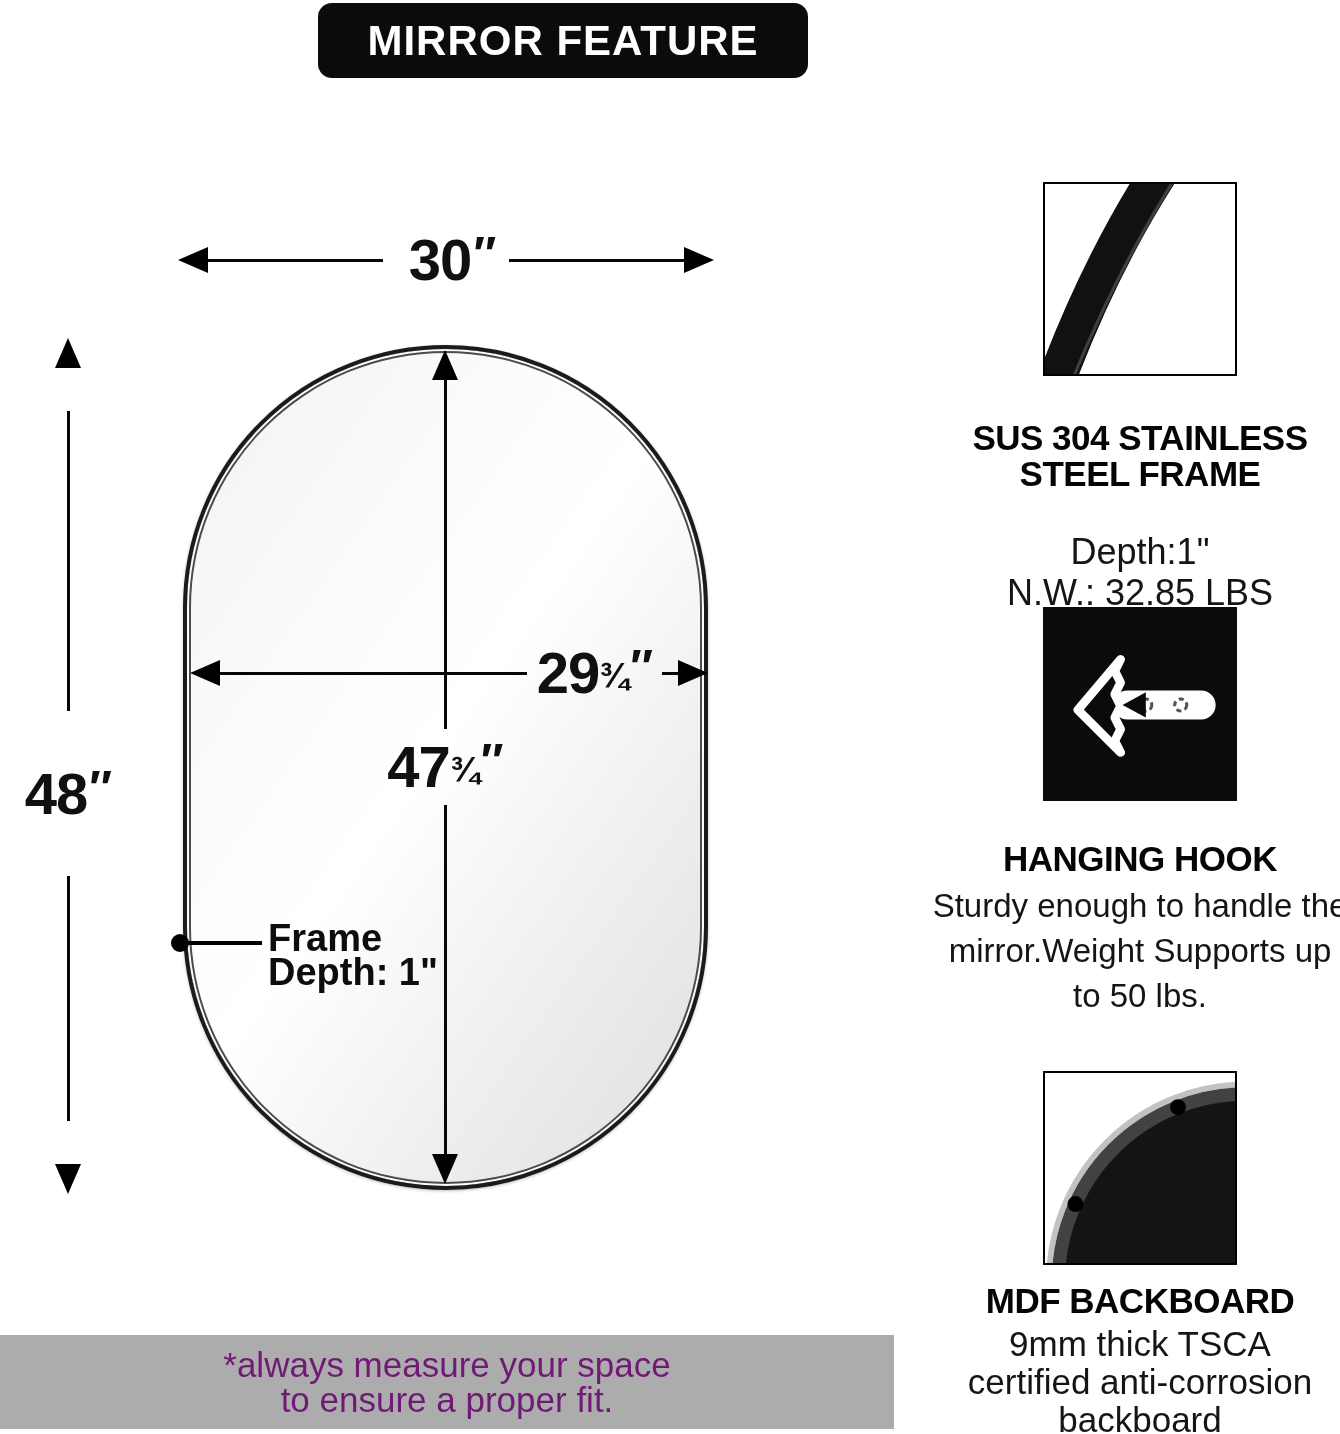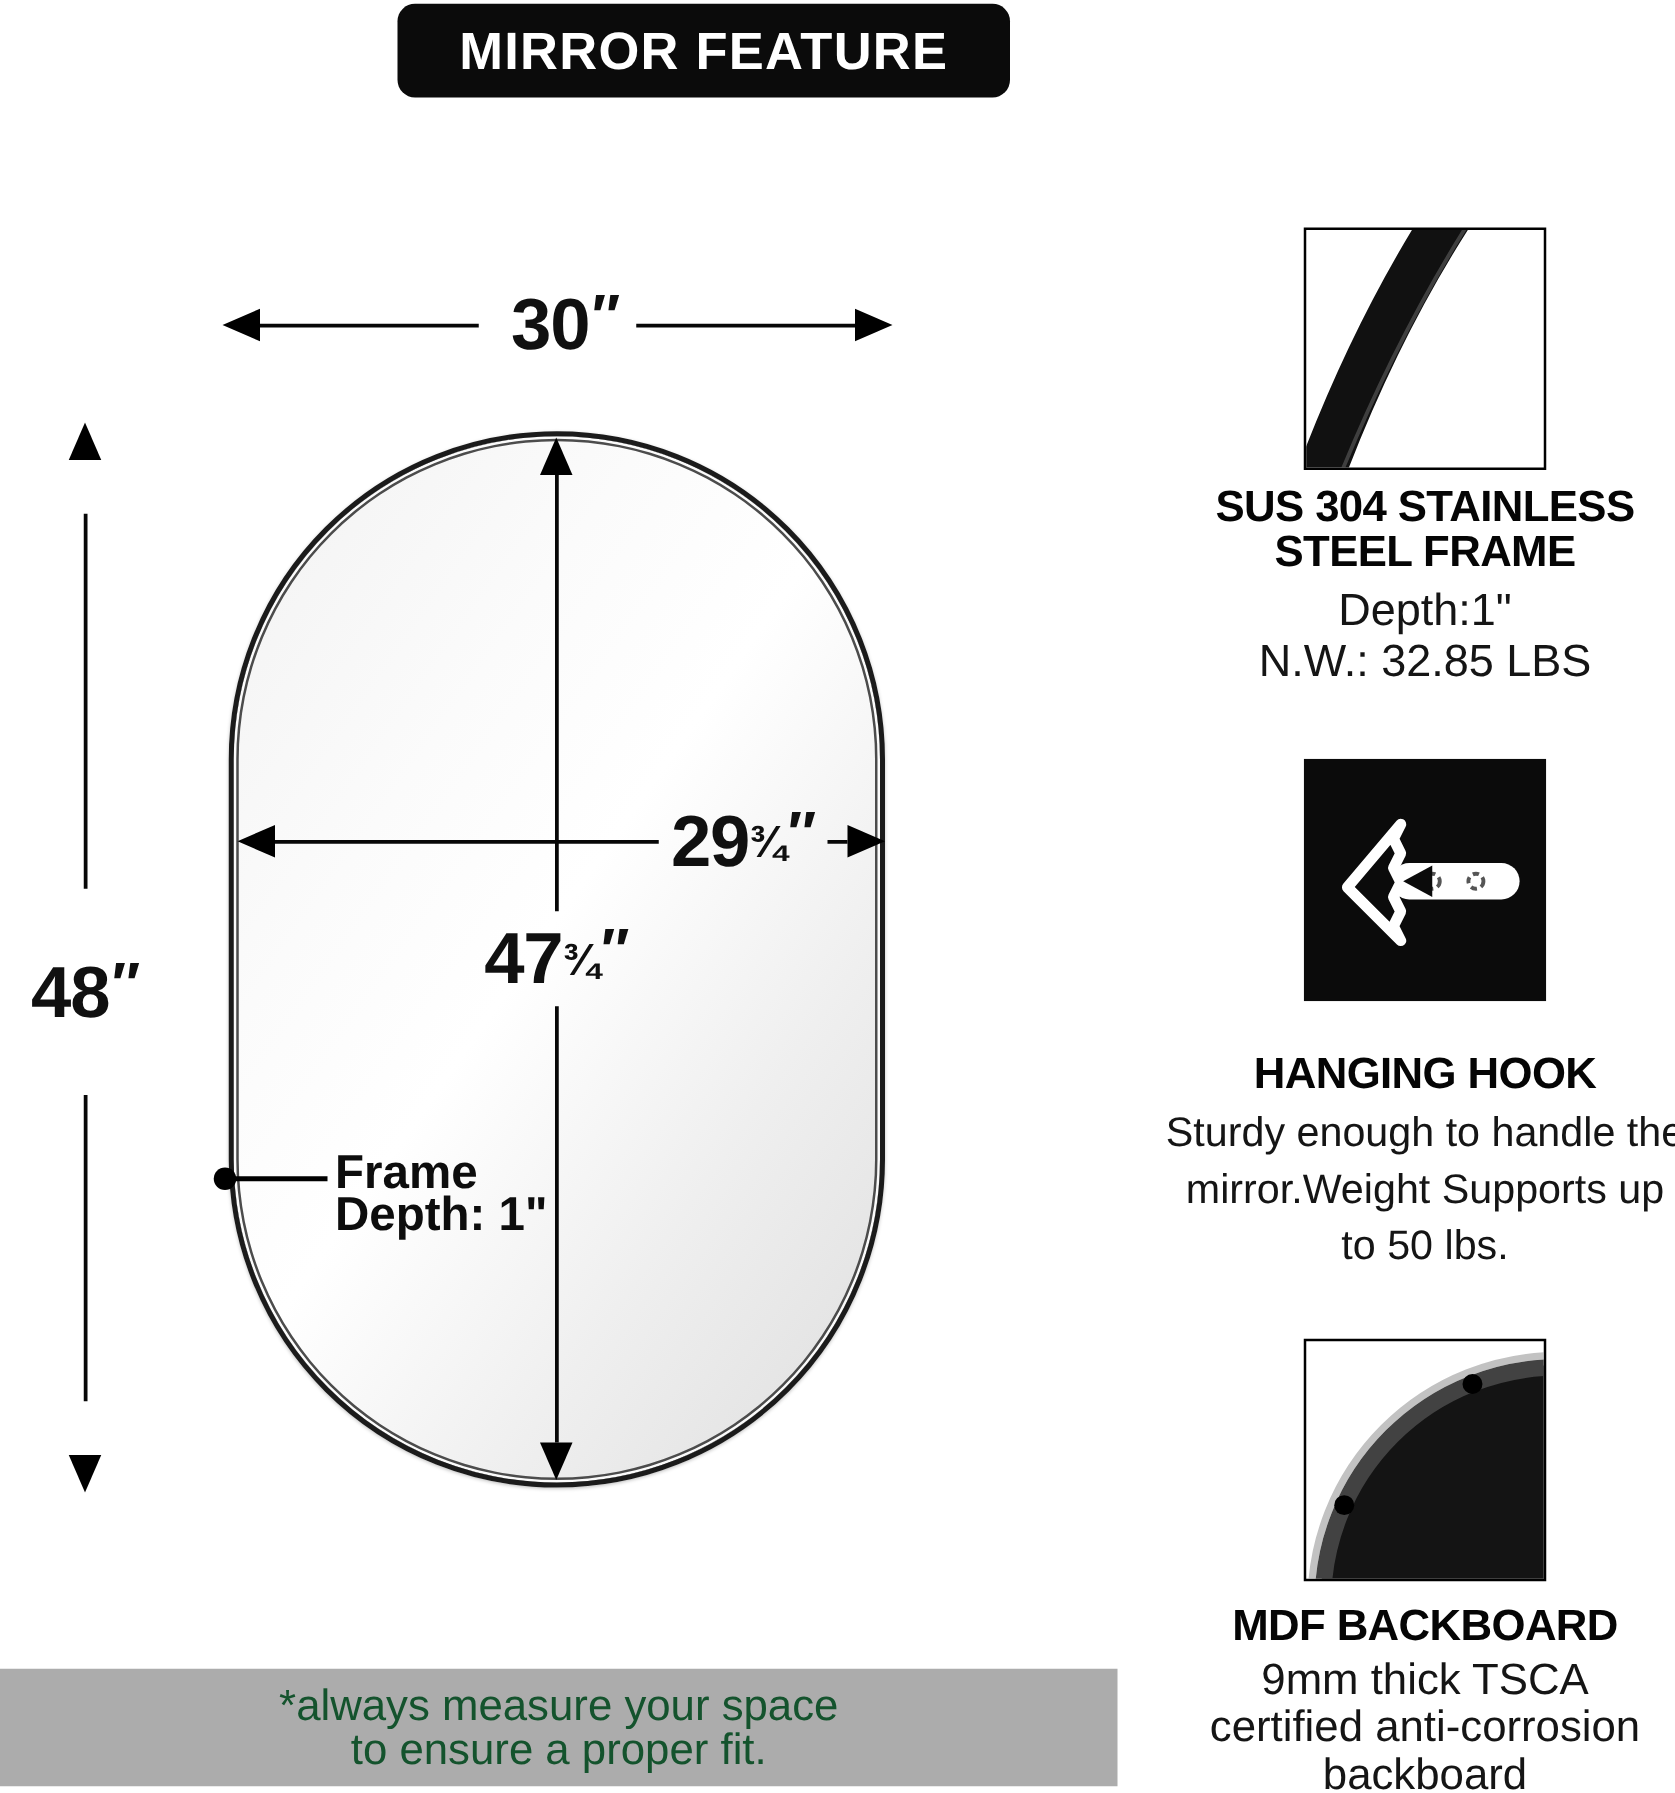--- a/index.html
+++ b/index.html
@@ -50,31 +50,31 @@
               color:#0d0d0d;z-index:4;white-space:nowrap;}
 
   
   .feature{position:absolute;left:940px;width:400px;display:flex;flex-direction:column;
            align-items:center;text-align:center;}
   .fbox{width:194px;height:194px;flex:none;box-sizing:border-box;}
   .fbox.bordered{border:2px solid #000;background:#fff;}
   .fbox svg{display:block;width:100%;height:100%;}
   .ftitle{font-weight:bold;font-size:35px;line-height:36px;letter-spacing:-0.5px;color:#050505;white-space:nowrap;}
   .fbody{color:#151515;white-space:nowrap;}
-  #feature-frame{top:182px;}   #feature-frame .ftitle{margin-top:12px;}
+  #feature-frame{top:182px;gap:32px;}   #feature-frame .ftitle{margin-top:12px;}
   #feature-frame .fbody{font-size:36px;line-height:41px;margin-top:7px;}
   #feature-hook{top:607px;}    #feature-hook .ftitle{margin-top:40px;}
   #feature-hook .fbody{font-size:33px;line-height:45px;margin-top:6px;}
   #feature-board{top:1071px;}  #feature-board .ftitle{margin-top:18px;}
   #feature-board .fbody{font-size:35px;line-height:38px;margin-top:6px;}
 
   
   .footnote{position:absolute;left:0;top:1335px;width:894px;height:94px;background:#acacac;
             display:flex;flex-direction:column;align-items:center;justify-content:center;
-            font-size:35px;line-height:35px;color:#14532d;}
+            font-size:35px;line-height:35px;color:#701a75;}
 </style>
 </head>
 <body>
 
 <div class="page">
 
   <div class="banner">
     <span>MIRROR FEATURE</span>
   </div>
 

